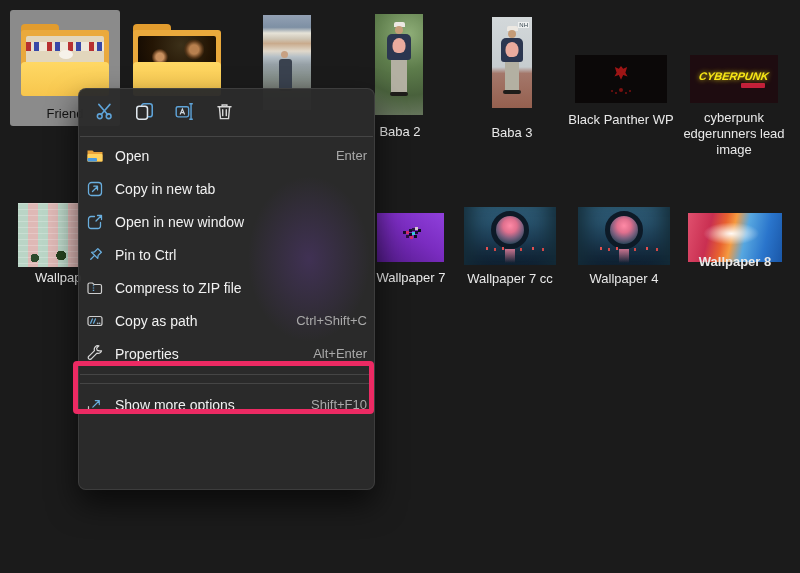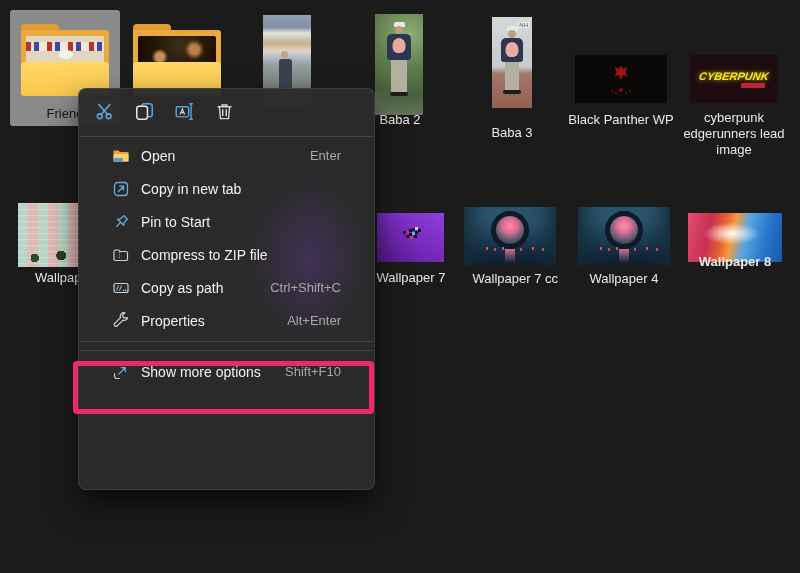--- a/index.html
+++ b/index.html
@@ -88,21 +88,21 @@
   
   #menu{position:absolute;left:78px;top:88px;width:297px;height:402px;z-index:10;
     background:rgba(43,43,43,0.97);border:1px solid rgba(255,255,255,0.09);border-radius:8px;
     box-shadow:0 14px 30px rgba(0,0,0,0.62);display:flex;flex-direction:column;overflow:hidden;}
   #menu .glow{position:absolute;right:-20px;top:55px;width:170px;height:230px;z-index:0;pointer-events:none;
     background:radial-gradient(closest-side,rgba(128,70,205,0.26),rgba(128,70,205,0) 72%);}
   .iconbar{position:relative;z-index:1;height:45px;display:flex;align-items:center;padding-left:11px;gap:12px;}
   .tool-btn{width:28px;height:28px;display:flex;align-items:center;justify-content:center;border-radius:4px;}
   .tool-btn svg{width:19px;height:19px;}
   .msep{position:relative;z-index:1;height:1px;background:#454545;margin:2px 1px;}
-  .mitem{position:relative;z-index:1;height:33px;display:flex;align-items:center;padding:0 33px;}
+  .mitem{position:relative;z-index:1;height:33px;display:flex;align-items:center;padding:0 7px;}
   .mitem .ic{width:18px;height:18px;margin-right:11px;flex:0 0 auto;display:flex;}
   .mitem .lbl{flex:1;font-size:14px;color:#f1f1f1;white-space:nowrap;}
   .mitem .sc{font-size:13px;color:#a9a9a9;white-space:nowrap;}
   .sep-zone{position:relative;z-index:1;height:1px;background:#454545;margin:4px 1px;}
 
   
   #hl-box{position:absolute;left:73px;top:361px;width:301px;height:53px;z-index:30;
     border:5px solid #EC2A63;border-radius:4px;pointer-events:none;}
 </style>
 </head>
@@ -137,21 +137,21 @@
 
   <div class="thumb baba baba2" style="left:375px;top:14px;width:48px;height:101px;">
     <div class="person">
       <div class="p-cap"></div>
         <div class="p-head"></div>
         <div class="p-jacket"></div>
       <div class="p-pants"></div>
         <div class="p-shoes"></div>
     </div>
   </div>
-  <div class="filelabel" style="left:360px;top:112px;width:80px;">Baba 2</div>
+  <div class="filelabel" style="left:360px;top:124px;width:80px;">Baba 2</div>
 
   <div class="thumb baba baba3" style="left:492px;top:17px;width:40px;height:91px;">
     <div class="person" style="top:10%;">
       <div class="p-cap"></div>
         <div class="p-head"></div>
       <div class="p-jacket" style="width:22px;height:24px;"></div>
       <div class="p-pants" style="width:14px;height:28px;"></div>
         <div class="p-shoes"></div>
     </div>
   </div>
@@ -175,21 +175,21 @@
   <div class="thumb wp6" style="left:377px;top:213px;width:67px;height:49px;">
     <div class="px"></div>
   </div>
   <div class="filelabel" style="left:371px;top:270px;width:80px;">Wallpaper 7</div>
 
   <div class="thumb wp7" style="left:464px;top:207px;width:92px;height:58px;">
     <div class="ring"></div>
     <div class="refl"></div>
     <div class="lights"></div>
   </div>
-  <div class="filelabel" style="left:462px;top:271px;width:96px;text-align:right;">Wallpaper 7 cc</div>
+  <div class="filelabel" style="left:462px;top:271px;width:96px;">Wallpaper 7 cc</div>
 
   <div class="thumb wp7" style="left:578px;top:207px;width:92px;height:58px;">
     <div class="ring"></div>
     <div class="refl"></div>
     <div class="lights"></div>
   </div>
   <div class="filelabel" style="left:578px;top:271px;width:92px;">Wallpaper 4</div>
 
   <div class="thumb wp8" style="left:688px;top:213px;width:94px;height:49px;"></div>
   <div class="filelabel" style="left:688px;top:254px;width:94px;font-weight:bold;">Wallpaper 8</div>
@@ -250,32 +250,41 @@
     <div class="mitem">
       <span class="ic">
         <svg viewBox="0 0 18 18" fill="none" stroke="#69aede" stroke-width="1.3" stroke-linecap="round" stroke-linejoin="round">
             <rect x="2.5" y="2.5" width="13" height="13" rx="3"></rect>
             <path d="M6.5 11.5l5-5M7.8 6.2h3.7v3.7"></path>
           </svg>
       </span>
       <span class="lbl">Copy in new tab</span>
     </div>
 
+    <div class="mitem">
+      <span class="ic">
+        <svg viewBox="0 0 18 18" fill="none" stroke="#69aede" stroke-width="1.3" stroke-linecap="round" stroke-linejoin="round">
+            <path d="M8.5 3.5H5A2.5 2.5 0 0 0 2.5 6v7A2.5 2.5 0 0 0 5 15.5h7a2.5 2.5 0 0 0 2.5-2.5V9.5"></path>
+            <path d="M10 8l5.2-5.2M11.5 2.5h4v4"></path>
+          </svg>
+      </span>
+      <span class="lbl">Open in new window</span>
+    </div>
 
 
     <div class="mitem">
       <span class="ic">
         <svg viewBox="0 0 18 18" fill="none" stroke="#69aede" stroke-width="1.3" stroke-linecap="round" stroke-linejoin="round">
             <g transform="rotate(45 9 9)">
               <path d="M6.5 2.5h5V7l1.8 2.5H4.7L6.5 7z"></path>
               <path d="M9 9.5V15"></path>
             </g>
           </svg>
       </span>
-      <span class="lbl">Pin to Start</span>
+      <span class="lbl">Pin to Ctrl</span>
     </div>
 
     <div class="mitem">
       <span class="ic">
         <svg viewBox="0 0 18 18" fill="none">
             <path d="M2 5.5A1.5 1.5 0 0 1 3.5 4h3L8 5.5h6A1.5 1.5 0 0 1 15.5 7v6a1.5 1.5 0 0 1-1.5 1.5H3.5A1.5 1.5 0 0 1 2 13z" stroke="#cfcfcf" stroke-width="1.2"></path>
             <path d="M7.5 6.2v1.1M7.5 8.5v1.1M7.5 10.8v1.1" stroke="#69aede" stroke-width="1.4"></path>
           </svg>
       </span>
       <span class="lbl">Compress to ZIP file</span>

